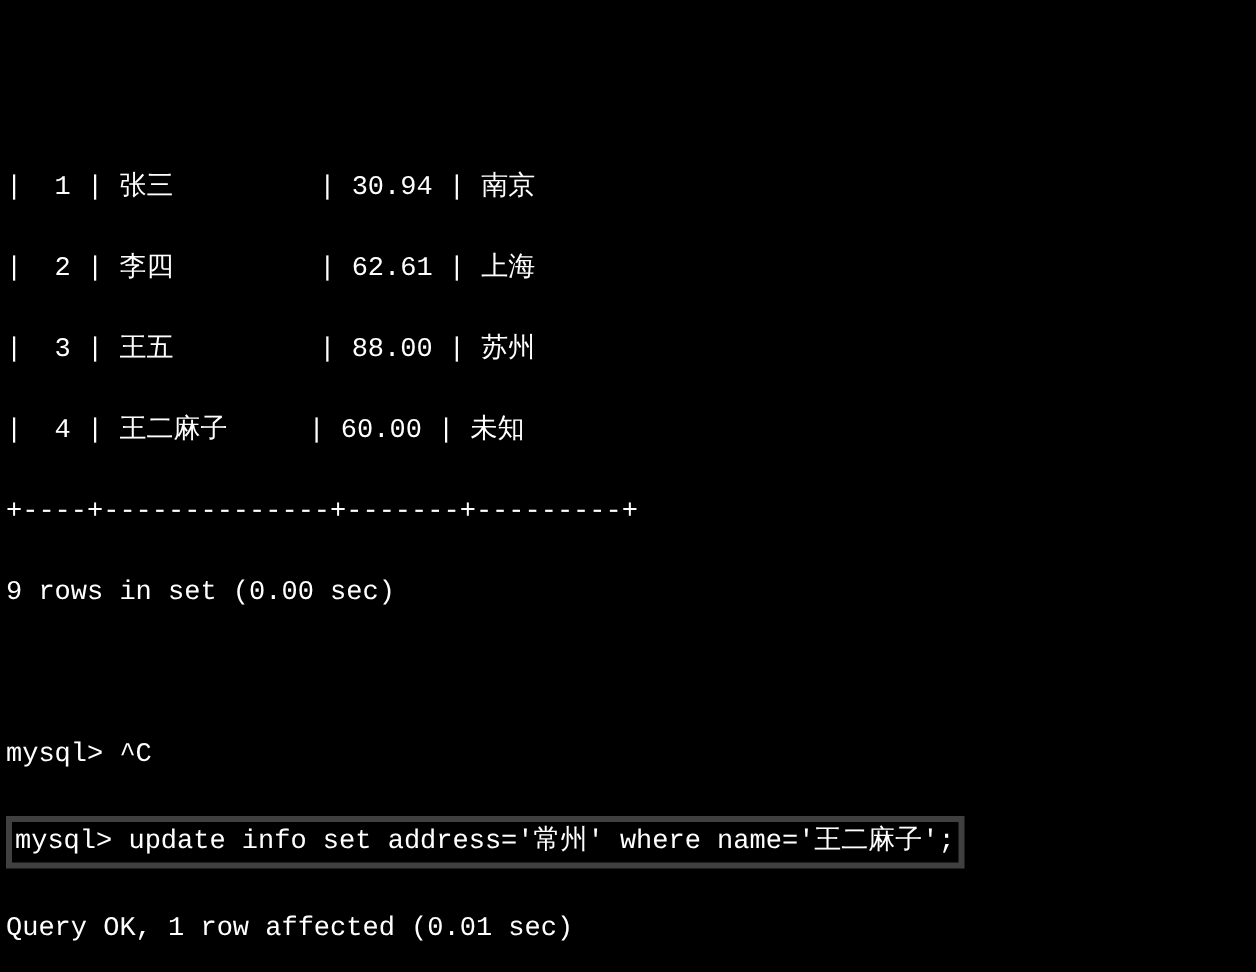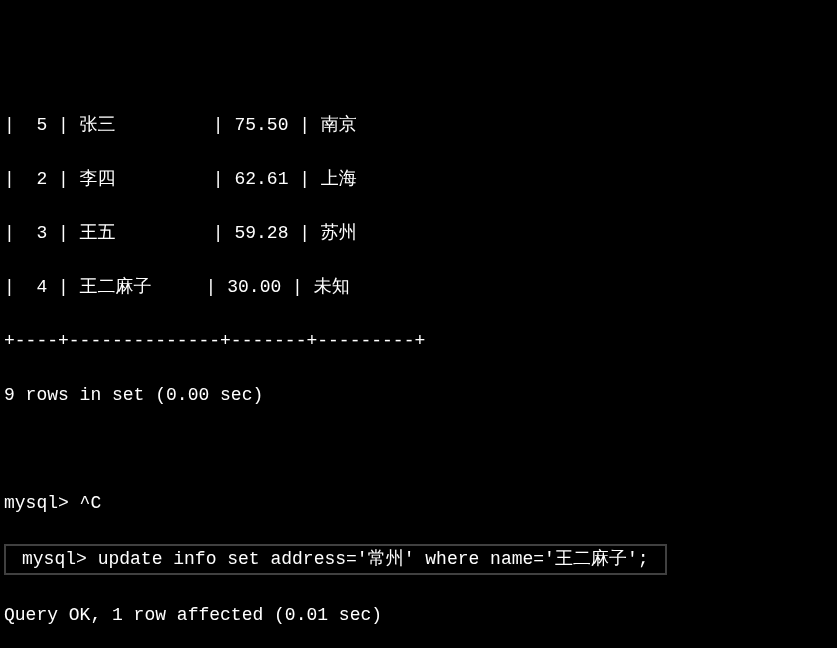--- a/index.html
+++ b/index.html
@@ -11,37 +11,37 @@
       background: #000;
       color: #fff;
       font-family: 'Courier New', monospace;
       font-size: 18px;
       line-height: 1.5;
       padding: 4px;
       white-space: pre;
       overflow-x: auto;
     }
     .highlight-box {
-      border: 2px solid #404040;
+      border: 4px solid #404040;
       display: inline-block;
-      padding: 0 16px;
+      padding: 0 2px;
     }
     .line {
       min-height: 27px;
     }
   </style>
 </head>
 <body>
 
 
 
-<div class="line">|  5 | 张三         | 75.50 | 南京</div>
+<div class="line">|  1 | 张三         | 30.94 | 南京</div>
 <div class="line">|  2 | 李四         | 62.61 | 上海</div>
-<div class="line">|  3 | 王五         | 59.28 | 苏州</div>
-<div class="line">|  4 | 王二麻子     | 30.00 | 未知</div>
+<div class="line">|  3 | 王五         | 88.00 | 苏州</div>
+<div class="line">|  4 | 王二麻子     | 60.00 | 未知</div>
 <div class="line">+----+--------------+-------+---------+</div>
 <div class="line">9 rows in set (0.00 sec)</div>
 <div class="line"> </div>
 <div class="line">mysql&gt; ^C</div>
 <div class="line"><span class="highlight-box"><span>mysql&gt; </span><span>update info set address='常州' where name='王二麻子';</span></span></div>
 <div class="line">Query OK, 1 row affected (0.01 sec)</div>
 
 
 
 

